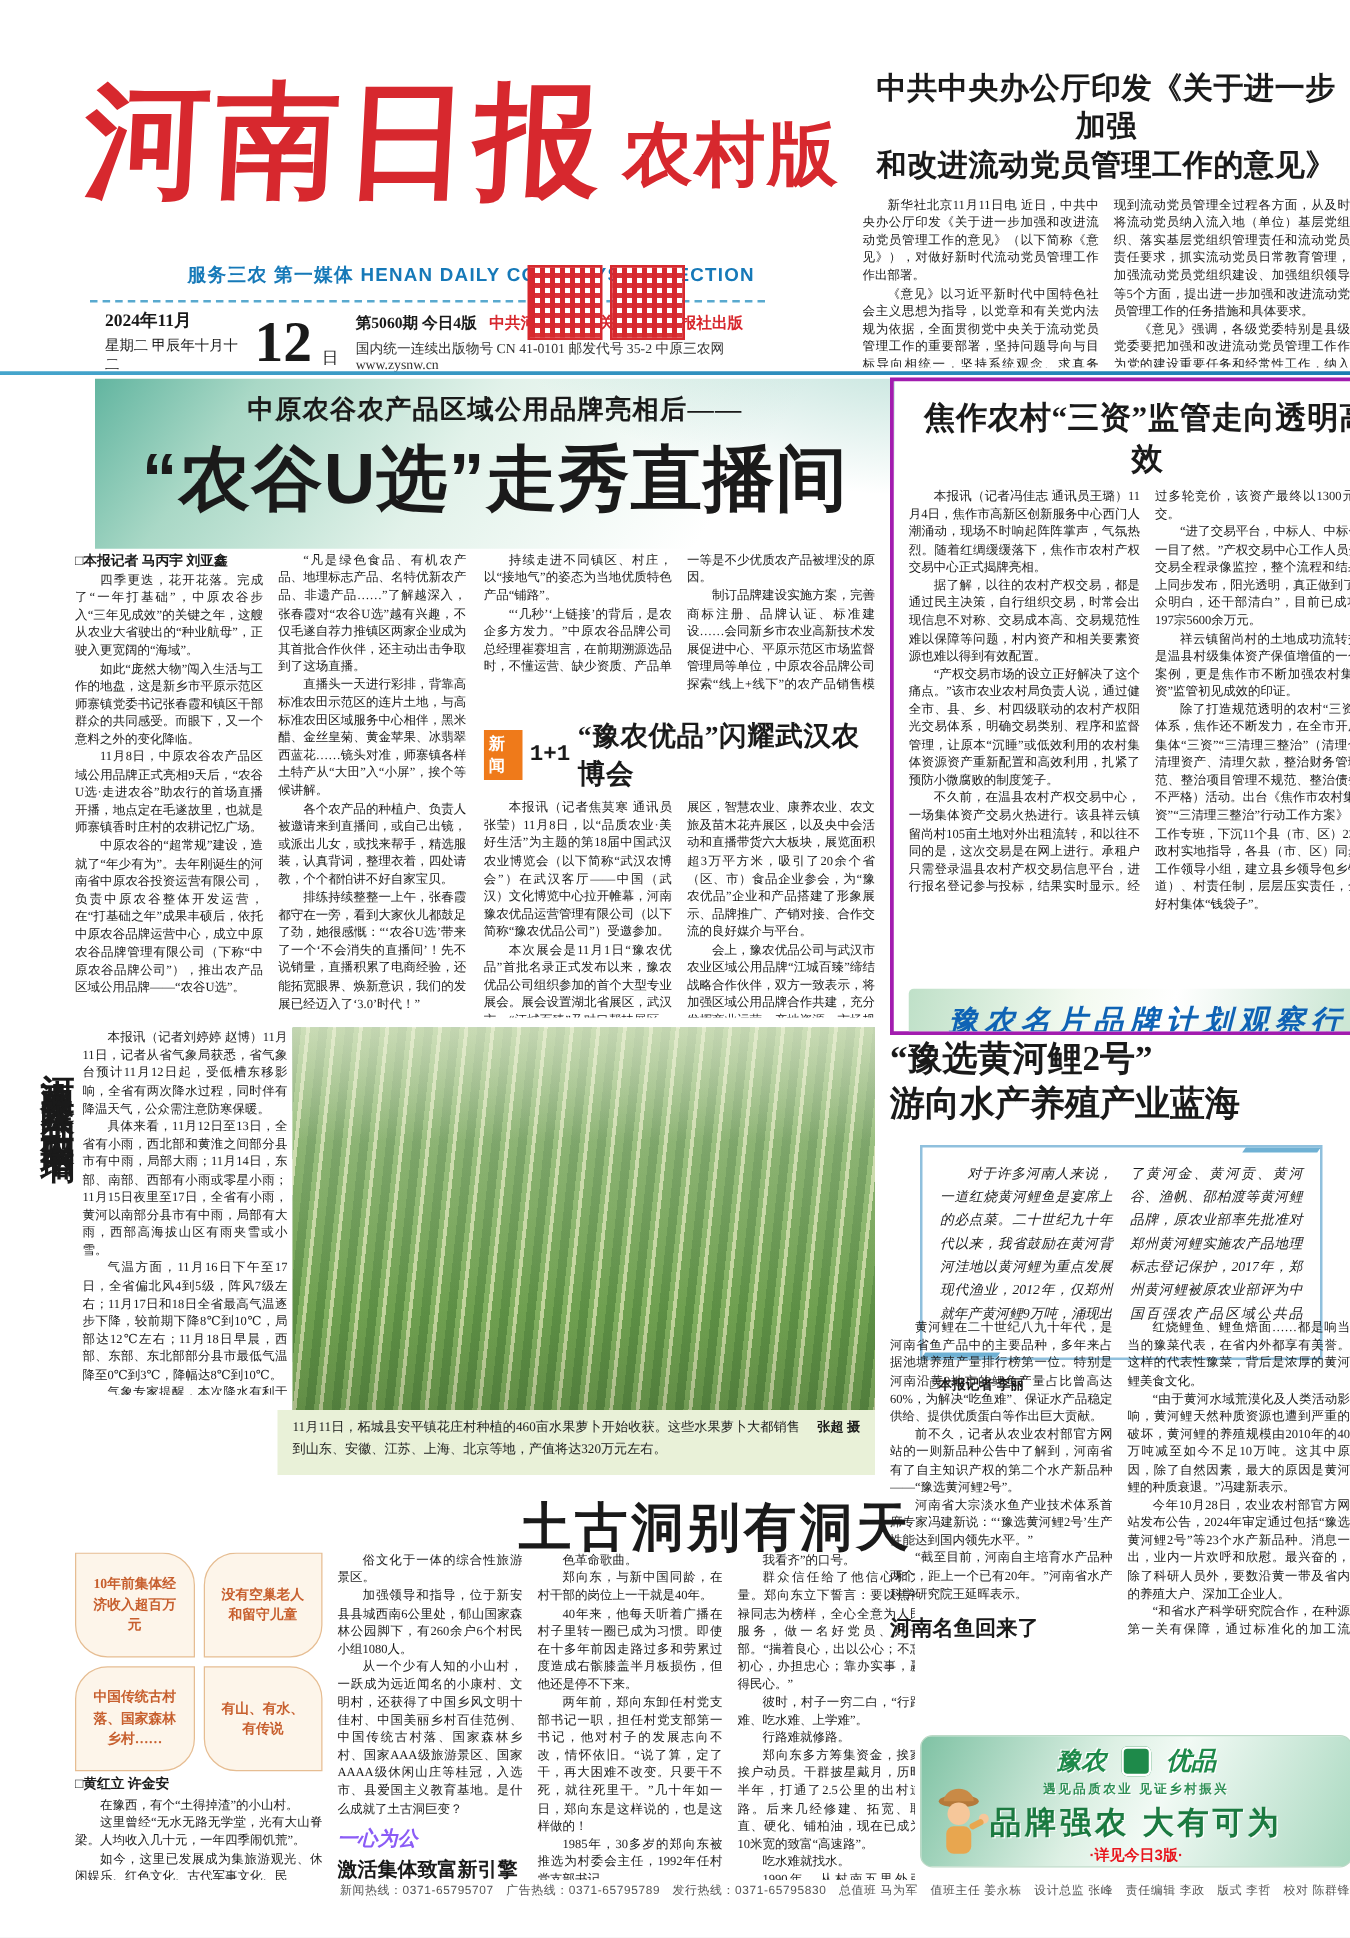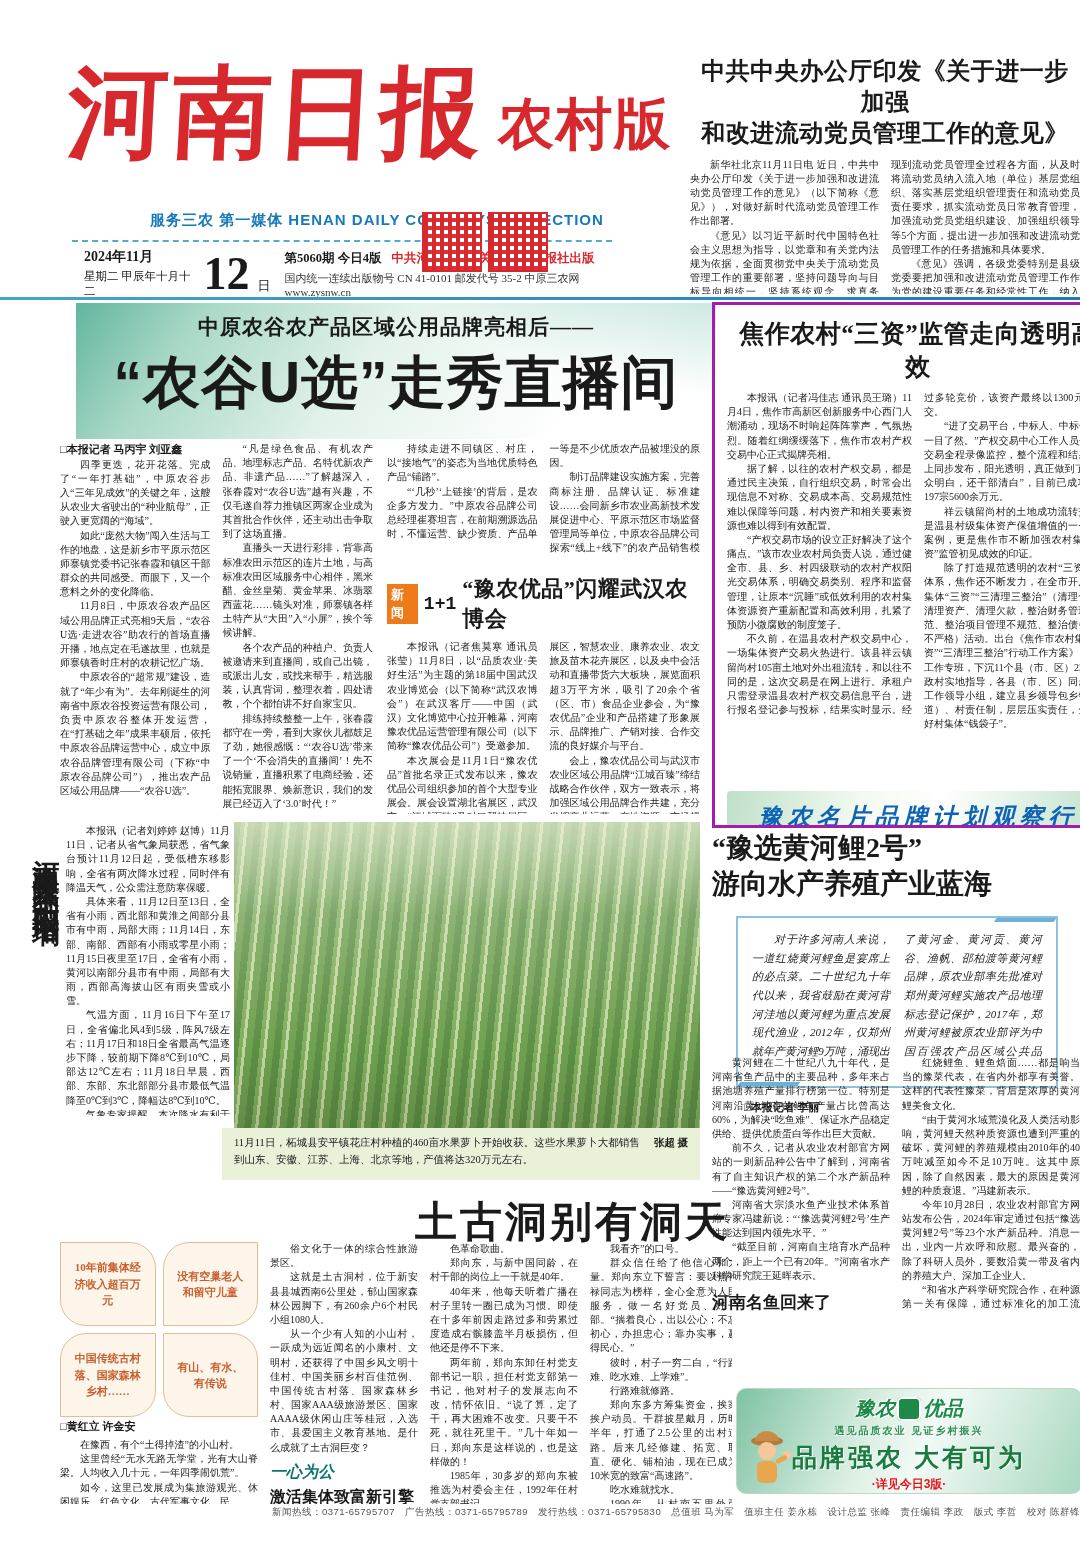--- a/index.html
+++ b/index.html
@@ -96,28 +96,28 @@
   .tugu-head{position:absolute;left:60px;top:1194px;width:670px;text-align:right;font-size:42px;
     font-weight:900;font-family:Liberation Sans, sans-serif;letter-spacing:3px;}
   .tugu-body{position:absolute;left:60px;top:1242px;width:672px;height:262px;display:flex;gap:12px;overflow:hidden;}
   .tugu-colA{width:198px;flex:none;}
   .boxgrid{display:grid;grid-template-columns:1fr 1fr;gap:7px;}
   .obox{background:#fdf5ea;border:1px solid #e6bd92;color:#c75f2e;font-weight:bold;font-size:11px;
     height:84px;box-sizing:border-box;padding:14px 10px;display:flex;align-items:center;justify-content:center;
     text-align:center;line-height:1.5;}
   .r1{border-radius:0 26px 0 26px;} .r2{border-radius:26px 0 26px 0;}
   .tugu-col{width:148px;flex:none;overflow:hidden;}
-  .sub-orange{color:#0f766e;font-style:italic;font-weight:900;font-size:16px;text-align:center;
+  .sub-orange{color:#8b5cf6;font-style:italic;font-weight:900;font-size:16px;text-align:center;
     text-indent:0!important;margin:6px 0 2px!important;}
   .sub-black{font-weight:900;font-size:16px;text-align:center;text-indent:0!important;margin:0 0 4px!important;}
   
   .ad{position:absolute;left:736px;top:1388px;width:344px;height:104px;border-radius:10px;overflow:hidden;
     background:linear-gradient(115deg,#7fc2a4,#ddf0e4 40%,#f2faf5 55%,#a8d8bf 100%);
     border:1px solid #bcd9c6;font-family:"Liberation Sans",sans-serif;}
-  .ad-logo-row{display:flex;align-items:center;justify-content:center;gap:2px;margin-top:6px;}
+  .ad-logo-row{display:flex;align-items:center;justify-content:center;gap:12px;margin-top:6px;}
   .ad-logo-txt{font-size:20px;font-weight:900;font-style:italic;color:#1e8a4a;
     text-shadow:1px 1px 0 #fff,-1px -1px 0 #fff;}
   .ad-mark{width:24px;height:24px;border-radius:5px;background:#1e8a4a;
     box-shadow:inset 0 0 0 2px #fff;}
   .ad-sub{text-align:center;font-size:10px;font-weight:bold;color:#2e8f55;letter-spacing:2px;margin-top:2px;
     text-shadow:1px 1px 0 #fff;}
   .ad-main{text-align:center;font-size:25px;font-weight:900;color:#1b7a40;letter-spacing:3px;margin-top:3px;
     text-shadow:1px 1px 0 #fff;}
   .ad-note{text-align:center;font-size:12px;font-weight:bold;color:#e8151d;margin-top:2px;}
   .farmer{position:absolute;left:6px;bottom:4px;}
@@ -274,21 +274,21 @@
       <div class="byline">□黄红立 许金安</div>
       <div class="body-text small">
           <p>在豫西，有个“土得掉渣”的小山村。</p>
           <p>这里曾经“无水无路无学堂，光有大山脊梁。人均收入几十元，一年四季闹饥荒”。</p>
           <p>如今，这里已发展成为集旅游观光、休闲娱乐、红色文化、古代军事文化、民</p>
         </div>
     </div>
     <div class="tugu-col body-text small">
       <div>
           <p>俗文化于一体的综合性旅游景区。</p>
-          <p>这就是土古洞村，位于新安县县城西南6公里处，郁山国家森林公园脚下，有260余户6个村民小组1080人。</p>
+          <p>加强领导和指导，位于新安县县城西南6公里处，郁山国家森林公园脚下，有260余户6个村民小组1080人。</p>
           <p>从一个少有人知的小山村，一跃成为远近闻名的小康村、文明村，还获得了中国乡风文明十佳村、中国美丽乡村百佳范例、中国传统古村落、国家森林乡村、国家AAA级旅游景区、国家AAAA级休闲山庄等桂冠，入选市、县爱国主义教育基地。是什么成就了土古洞巨变？</p>
         </div>
       <p class="sub-orange">一心为公</p>
       <p class="sub-black">激活集体致富新引擎</p>
 
     </div>
     <div class="tugu-col body-text small">
         <p>色革命歌曲。</p>
         <p>郑向东，与新中国同龄，在村干部的岗位上一干就是40年。</p>
         <p>40年来，他每天听着广播在村子里转一圈已成为习惯。即使在十多年前因走路过多和劳累过度造成右髌膝盖半月板损伤，但他还是停不下来。</p>

